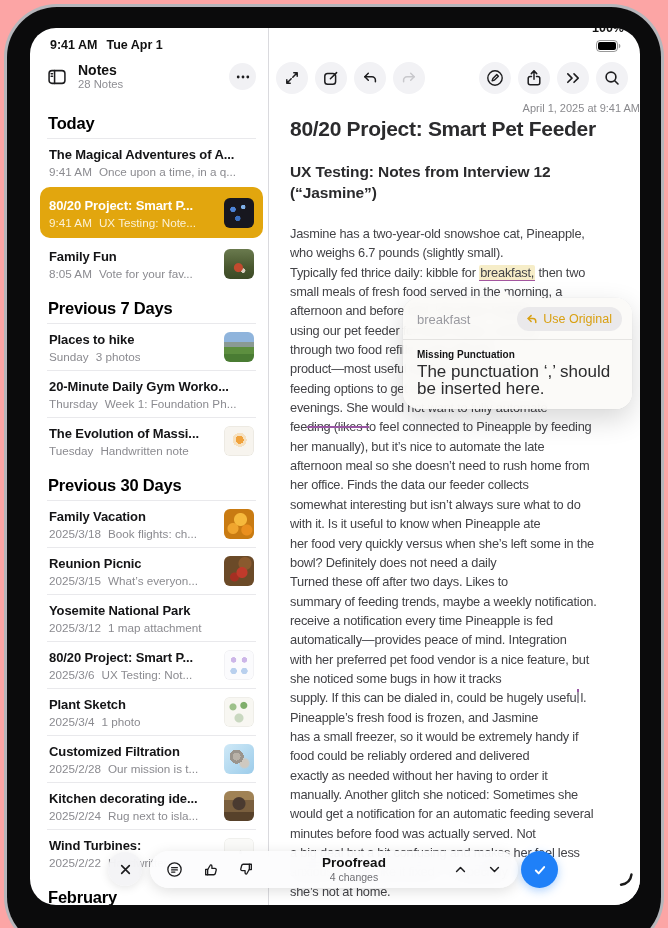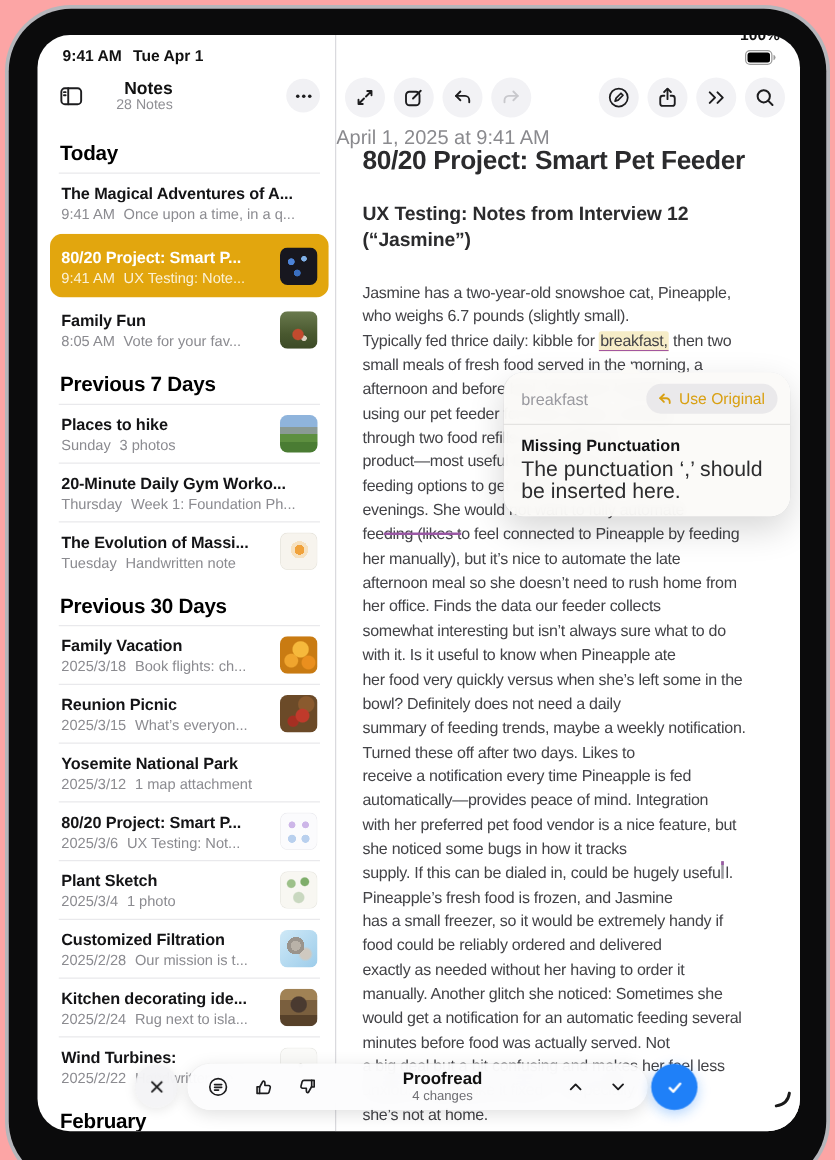--- a/index.html
+++ b/index.html
@@ -13,21 +13,21 @@
   
   .statusbar{position:absolute;top:0;left:0;right:0;height:27px;display:flex;align-items:flex-end;
              padding:0 16px 3px 20px;box-sizing:border-box;font-size:12.5px;font-weight:600;color:#111;}
   .sb-left{display:flex;gap:9px;align-items:center;}
   .sb-right{margin-left:auto;display:flex;gap:5px;align-items:center;flex-direction:column;}
 
   
   .sidebar{position:absolute;top:27px;left:0;width:238px;bottom:0;overflow:hidden;}
   .divider-v{position:absolute;left:238px;top:0;bottom:0;width:1px;background:#dadade;z-index:1;}
   .sb-header{display:flex;align-items:center;padding:7px 12px 2px 16px;}
-  .sb-titles{margin-left:25px;line-height:1.15;text-align:right;}
+  .sb-titles{margin-left:10px;line-height:1.15;}
   .sb-title{font-size:14px;font-weight:700;color:#111;}
   .sb-subtitle{font-size:11.3px;color:#8e8e93;}
   .round-btn{width:27px;height:27px;border-radius:50%;background:#f1f1f4;display:flex;
              align-items:center;justify-content:center;}
   .sb-more{margin-left:auto;}
   .note-list{position:absolute;top:47px;left:0;right:0;bottom:0;overflow:hidden;padding:0 12px 0 17px;}
   .sec-header{font-size:16.5px;font-weight:700;color:#000;letter-spacing:-0.2px;margin:12px 0 5px 1px;}
   .note-row{position:relative;display:flex;align-items:center;border-top:1px solid #e9e9ec;
             padding:7px 2px;min-height:32px;}
   .note-row.no-line,.note-row.selected{border-top-color:transparent;}
@@ -71,21 +71,21 @@
     linear-gradient(180deg,#a08255 0 30%,#7a5f3e 30% 70%,#57412a 70%);}
   .t-turbine-sketch{background:radial-gradient(circle at 55% 48%,#c2c2bc 0 1.5px,transparent 2px),
     linear-gradient(0deg,#ebebe6 0 20%,transparent 20%),#fafaf8;
     box-shadow:inset 0 0 0 0.5px #e6e6e2;}
 
   
   .main{position:absolute;top:27px;left:239px;right:0;bottom:0;overflow:hidden;background:#fff;}
   .toolbar{position:absolute;top:4px;left:7px;right:12px;height:38px;display:flex;align-items:center;gap:7px;}
   .tb{width:32px;height:32px;border-radius:50%;background:#f2f2f5;display:flex;align-items:center;justify-content:center;flex:none;}
   .tb-group-right{margin-left:auto;display:flex;gap:7px;}
-  .editor-date{position:absolute;top:47px;left:0;right:0;text-align:left;font-size:16px;color:#8a8a8e;}
+  .editor-date{position:absolute;top:47px;left:0;right:0;text-align:right;font-size:11px;color:#8a8a8e;}
   .editor-title{position:absolute;top:62px;left:21px;right:10px;font-size:21px;font-weight:700;
                 color:#2b2b2d;letter-spacing:-0.3px;}
   .editor-heading{position:absolute;top:106px;left:21px;width:324px;font-size:15.5px;font-weight:700;
                   color:#2b2b2d;line-height:21px;letter-spacing:-0.1px;}
   .body{position:absolute;top:169px;left:21px;right:0;font-size:12.8px;line-height:19.35px;
         color:#434347;letter-spacing:-0.22px;}
   .line{white-space:pre;height:19.35px;}
   .seg-hl{background:#f6edc8;border-bottom:1.5px solid #a2559e;padding:0 1px;border-radius:2px 2px 0 0;}
   .seg-st{text-decoration:line-through;text-decoration-color:#9a58a5;text-decoration-thickness:1.5px;text-align:center;}
   .seg-ul{text-decoration-color:#9a58a5;text-decoration-thickness:1.5px;text-underline-offset:2.5px;}
@@ -99,21 +99,21 @@
          box-shadow:0 10px 28px rgba(0,0,0,0.16),0 0 0 0.5px rgba(0,0,0,0.04);}
   .popup::before{content:"";position:absolute;left:92px;top:-8px;width:0;height:0;
          border-left:9px solid transparent;border-right:9px solid transparent;
          border-bottom:9px solid #fbfaf7;}
   .popup-row1{display:flex;align-items:center;padding:9px 10px 8px 14px;text-align:center;}
   .popup-word{font-size:13px;color:#9a9aa0;}
   .use-original{margin-left:auto;display:flex;align-items:center;gap:5px;background:rgba(233,232,234,0.95);
          border-radius:14px;padding:5px 10px 5px 8px;font-size:12.5px;font-weight:500;color:#D9A012;}
   .popup-hr{height:1px;background:rgba(0,0,0,0.09);}
   .popup-row2{padding:9px 14px 12px;}
-  .popup-issue-title{font-size:13px;font-weight:700;color:#141416;}
+  .popup-issue-title{font-size:10px;font-weight:700;color:#141416;}
   .popup-issue-desc{font-size:17px;color:#2c2c2e;line-height:17px;margin-top:3px;}
 
   
   .close-btn{position:absolute;left:78px;top:824px;width:34px;height:34px;border-radius:50%;z-index:6;
          background:rgba(243,243,245,0.93);backdrop-filter:blur(8px);-webkit-backdrop-filter:blur(8px);
          box-shadow:0 2px 10px rgba(0,0,0,0.10);display:flex;align-items:center;justify-content:center;}
   .pr-pill{position:absolute;left:120px;top:823px;width:368px;height:37px;border-radius:19px;z-index:6;
          background:rgba(252,252,253,0.93);backdrop-filter:blur(10px);-webkit-backdrop-filter:blur(10px);
          box-shadow:0 3px 14px rgba(0,0,0,0.13);display:flex;align-items:center;
          padding:0 15px;box-sizing:border-box;}
@@ -403,22 +403,22 @@
           <div class="line">feeding options to g<span class="seg-fill">et ahead of busy</span></div>
           <div class="line">evenings. She would not want to fully automate</div>
           <div class="line">fee<span class="seg-st">ding (likes t</span>o feel connected to Pineapple by feeding</div>
           <div class="line">her manually), but it’s nice to automate the late</div>
           <div class="line">afternoon meal so she doesn’t need to rush home from</div>
           <div class="line">her office. Finds the data our feeder collects</div>
           <div class="line">somewhat interesting but isn’t always sure what to do</div>
           <div class="line">with it. Is it useful to know when Pineapple ate</div>
           <div class="line">her food very quickly versus when she’s left some in the</div>
           <div class="line">bowl? Definit<span class="seg-ul">ely</span> does not need a daily</div>
+          <div class="line">Turned these off after two days. Likes to</div>
           <div class="line">summary of feeding trends, maybe a weekly notification.</div>
-          <div class="line">Turned these off after two days. Likes to</div>
           <div class="line">receive a notification every time Pineapple is fed</div>
           <div class="line">automatically—provides peace of mind. Integration</div>
           <div class="line">with her preferred pet food vendor is a nice feature, but</div>
           <div class="line">she noticed some bugs in how it tracks</div>
           <div class="line">supply. If this can be dialed in, could be hugely usefu<span class="seg-cur"></span>l.</div>
           <div class="line">Pineapple’s fresh food is frozen, and Jasmine</div>
           <div class="line">has a small freezer, so it would be extremely handy if</div>
           <div class="line">food could be reliably ordered and delivered</div>
           <div class="line">exactly as needed without her having to order it</div>
           <div class="line">manually. Another glitch she noticed: Sometimes she</div>

